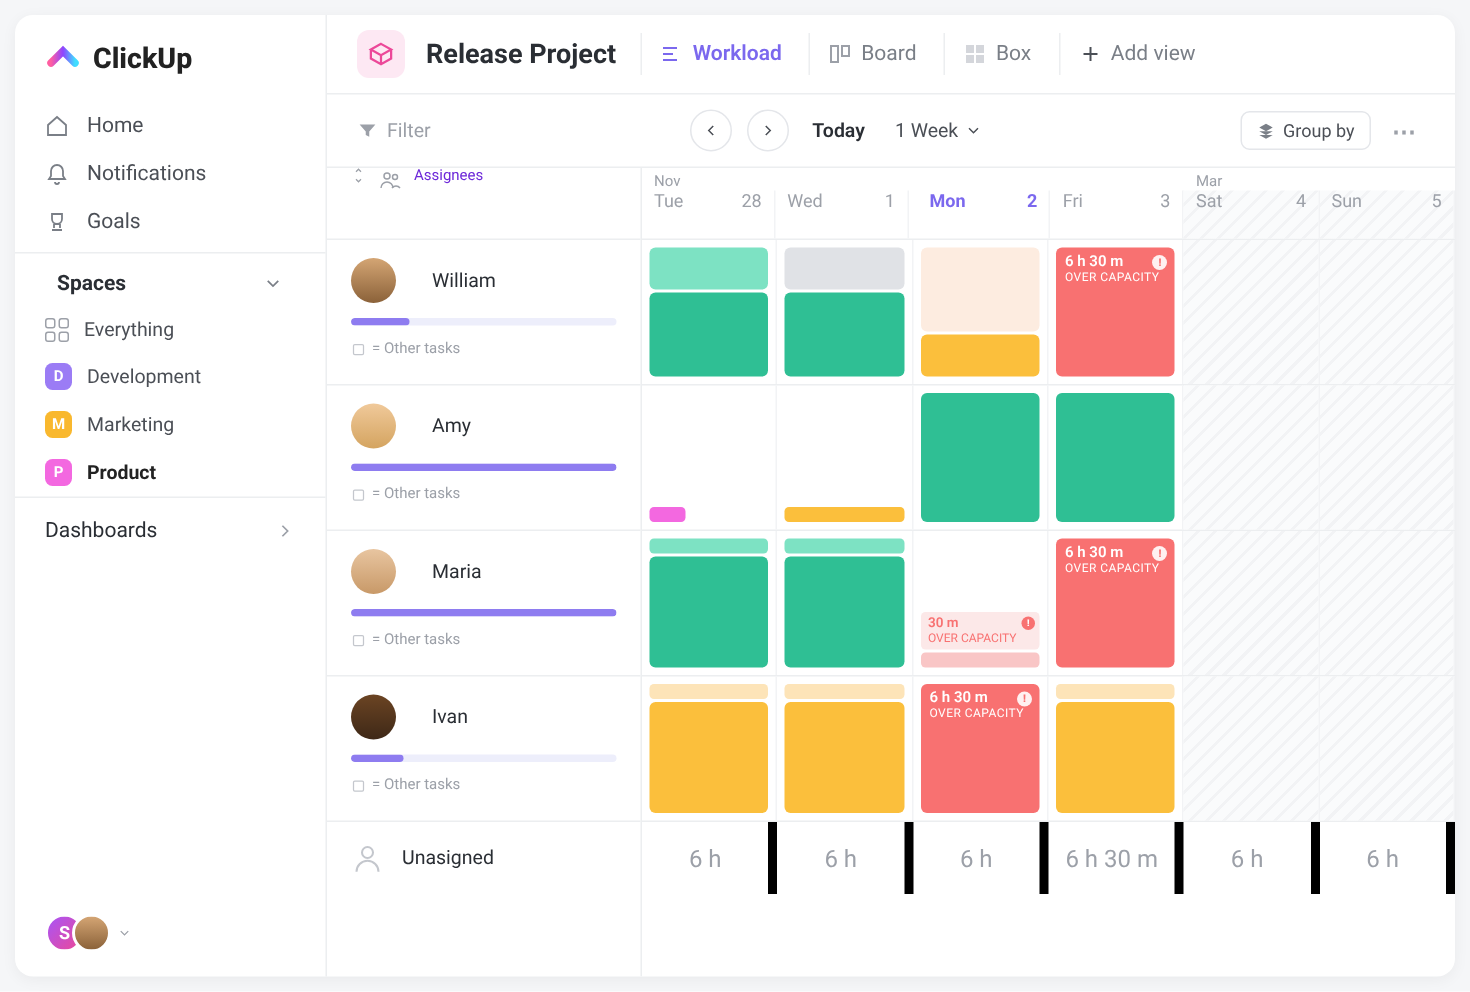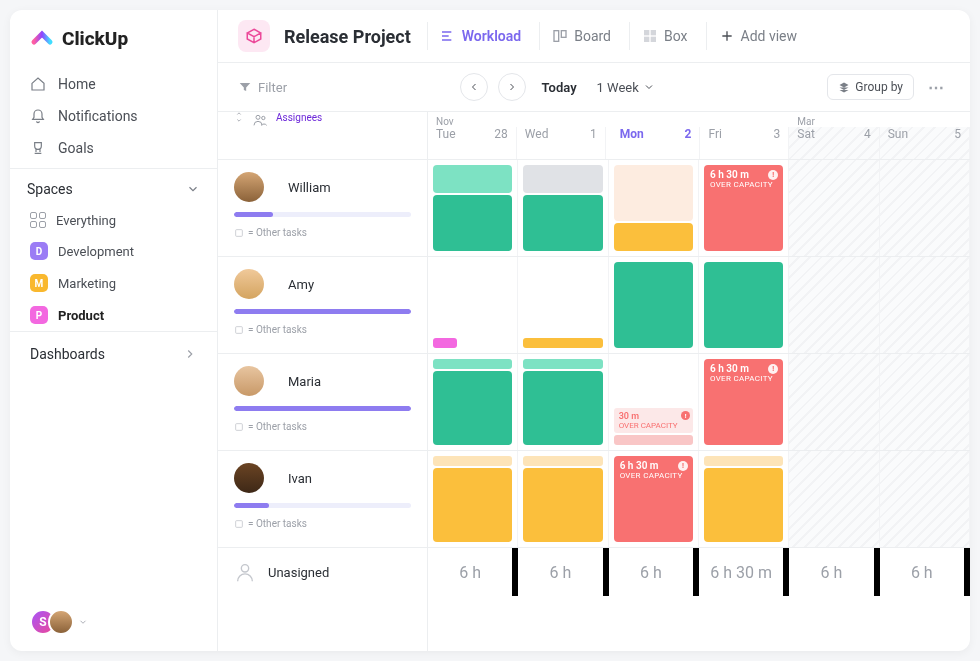--- a/index.html
+++ b/index.html
@@ -5,21 +5,21 @@
 *{box-sizing:border-box;margin:0;padding:0;font-family:-apple-system,BlinkMacSystemFont,"Segoe UI",Roboto,sans-serif}
 body{background:#f5f6f8;padding:10px;width:980px;height:661px;overflow:hidden}
 .app{background:#fff;border-radius:12px;width:960px;height:641px;display:flex;box-shadow:0 2px 10px rgba(0,0,0,0.05)}
 .sidebar{width:208px;border-right:1px solid #eceef0;display:flex;flex-direction:column}
 .logo{display:flex;align-items:center;gap:8px;padding:16px 20px 14px}
 .logo-mark{width:24px;height:24px}
 .logo-text{font-size:19px;font-weight:800;color:#222}
 .nav-group{padding:4px 0}
 .nav-item{display:flex;align-items:center;gap:12px;padding:8px 20px;font-size:14px;color:#4b4f56;cursor:pointer}
 .nav-item svg{width:16px;height:16px;stroke:#7a7f87;fill:none}
-.section-hdr{display:flex;align-items:center;justify-content:space-between;padding:12px 17px 8px;font-size:14px;font-weight:400;color:#2a2e34;border-top:1px solid #eceef0;cursor:pointer}
+.section-hdr{display:flex;align-items:center;justify-content:space-between;padding:12px 28px 8px;font-size:14px;font-weight:700;color:#2a2e34;border-top:1px solid #eceef0;cursor:pointer}
 .section-hdr svg{width:14px;height:14px;stroke:#7a7f87;fill:none}
 .space-item{display:flex;align-items:center;gap:10px;padding:7px 20px;font-size:13px;color:#4b4f56;cursor:pointer}
 .space-item.on{font-weight:700;color:#222}
 .space-badge{width:18px;height:18px;border-radius:5px;display:flex;align-items:center;justify-content:center;font-size:10px;font-weight:700;color:#fff}
 .sub-nav{border-top:1px solid #eceef0;padding:14px 20px;font-size:14px;color:#2a2e34;display:flex;justify-content:space-between;align-items:center;cursor:pointer}
 .user-footer{margin-top:auto;padding:16px 20px;display:flex;align-items:center;gap:-4px}
 .avatar{width:26px;height:26px;border-radius:50%;border:2px solid #fff}
 .main{flex:1;display:flex;flex-direction:column;min-width:0}
 .topbar{display:flex;align-items:center;padding:10px 20px;gap:6px;border-bottom:1px solid #eceef0}
 .proj-icon{width:32px;height:32px;background:#fde8f3;border-radius:8px;display:flex;align-items:center;justify-content:center}

